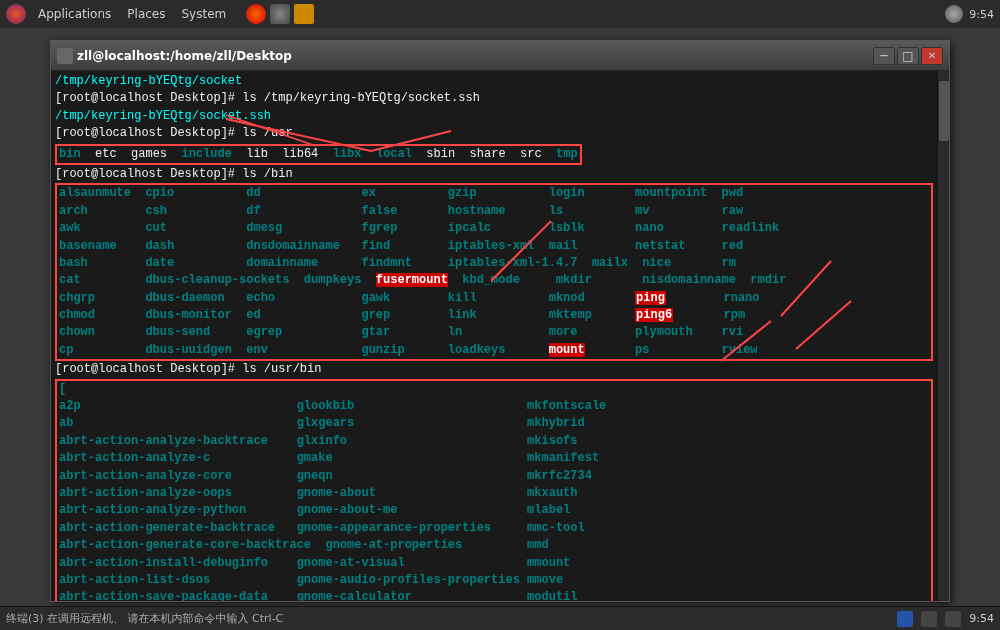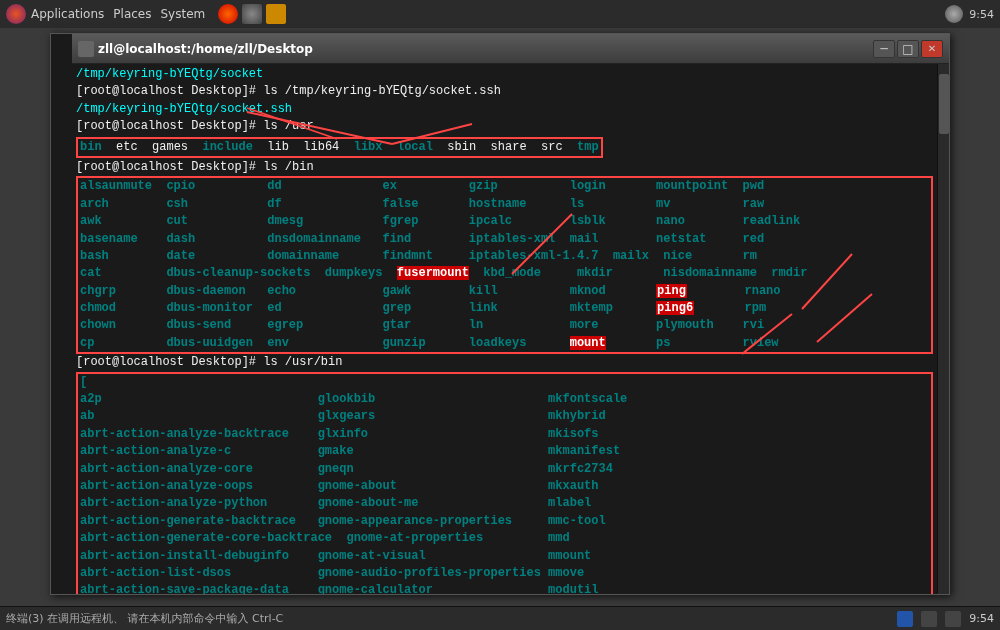--- a/index.html
+++ b/index.html
@@ -12,21 +12,21 @@
     }
 
     
     .system-bar {
       width: 100%;
       height: 28px;
       background: #2b2b2b;
       display: flex;
       align-items: center;
       padding: 0 6px;
-      gap: 1px;
+      gap: 8px;
     }
     .system-bar-logo {
       width: 20px;
       height: 20px;
       background: radial-gradient(circle, #e95420, #77216f);
       border-radius: 50%;
       flex-shrink: 0;
     }
     .system-bar-item {
       color: #ccc;
@@ -41,25 +41,24 @@
       gap: 6px;
     }
     .system-bar-clock {
       color: #ccc;
       font-size: 11px;
     }
 
     
     .terminal-window {
       width: 900px;
-      margin: 5px auto 0;
+      margin: 12px auto 0;
       background: #1a1a1a;
       border: 1px solid #555;
       box-shadow: 2px 2px 8px rgba(0,0,0,0.7);
-      padding-left: 21px;
     }
 
     
     .title-bar {
       background: linear-gradient(to bottom, #5a5a5a, #3d3d3d);
       height: 30px;
       display: flex;
       align-items: center;
       justify-content: space-between;
       padding: 0 6px;

